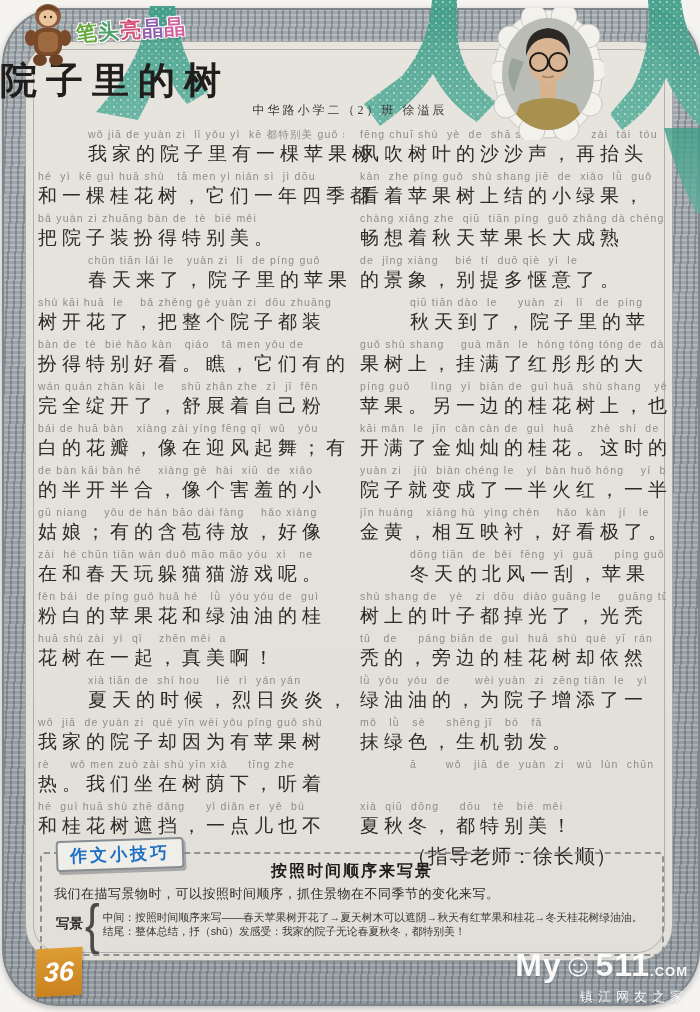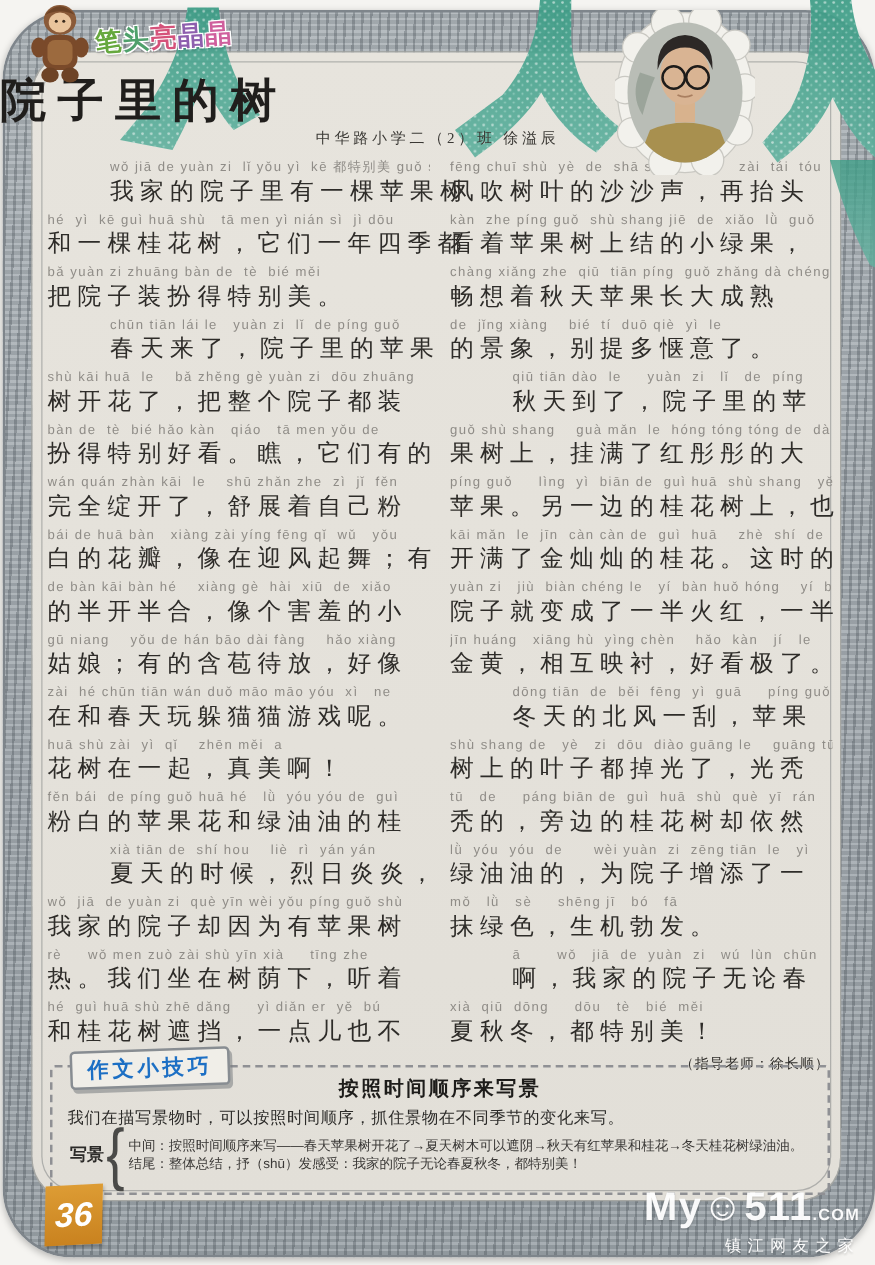--- a/index.html
+++ b/index.html
@@ -37,22 +37,22 @@
     font-family:"Liberation Serif","DejaVu Serif",serif;font-size:12px;letter-spacing:3px;color:#3a3834;}
 
   
   .columns{position:absolute;left:38px;right:34px;top:127px;z-index:5;display:flex;gap:16px;}
   .col{flex:1;min-width:0;}
   .pair{height:41px;margin-bottom:1px;}
   .pair.indent{padding-left:50px;}
   .py{font-size:10.5px;line-height:14px;color:#8f8c87;letter-spacing:1.2px;white-space:pre;overflow:hidden;}
   .zh{font-family:"Liberation Serif","DejaVu Serif",serif;font-size:19px;line-height:26px;color:#2e2c29;
     letter-spacing:5px;white-space:nowrap;}
-  .teacher{margin-top:3px;text-align:right;font-family:Liberation Serif, serif;
-    font-size:11px;color:#2e2c29;letter-spacing:1px;padding-right:2px;}
+  .teacher{margin-top:3px;text-align:center;font-family:Liberation Serif, serif;
+    font-size:20px;color:#2e2c29;letter-spacing:1px;padding-right:2px;}
 
   
   .tips{position:absolute;left:40px;right:36px;top:852px;height:100px;z-index:5;
     border:2px dashed #8f9094;border-radius:4px;}
   .tips-label{position:absolute;top:-15px;left:14px;background:#f0eee8;border:2px solid #888d92;
     border-radius:4px;box-shadow:2px 3px 0 rgba(120,124,128,.55);padding:2px 12px;
     color:#1c6fc4;font-weight:bold;font-size:17px;letter-spacing:3px;transform:rotate(-2deg);}
   .tips-title{text-align:center;font-weight:bold;font-size:16px;letter-spacing:2px;color:#1d1c1a;margin-top:7px;}
   .tips-intro{font-size:13px;color:#2c2b29;margin:3px 6px 1px 12px;letter-spacing:.5px;white-space:nowrap;overflow:hidden;}
   .outline{display:flex;align-items:center;margin-left:14px;}
@@ -204,26 +204,26 @@
         </div>
         <div class="pair">
           <div class="py">gū niang    yǒu de hán bāo dài fàng    hǎo xiàng</div>
           <div class="zh">姑娘；有的含苞待放，好像</div>
         </div>
         <div class="pair">
           <div class="py">zài  hé chūn tiān wán duǒ māo māo yóu  xì   ne</div>
           <div class="zh">在和春天玩躲猫猫游戏呢。</div>
         </div>
         <div class="pair">
+          <div class="py">fěn bái  de píng guǒ huā hé   lǜ  yóu yóu de  guì</div>
+          <div class="zh">粉白的苹果花和绿油油的桂</div>
+        </div>
+        <div class="pair">
           <div class="py">huā shù zài  yì  qǐ    zhēn měi  a</div>
           <div class="zh">花树在一起，真美啊！</div>
-        </div>
-        <div class="pair">
-          <div class="py">fěn bái  de píng guǒ huā hé   lǜ  yóu yóu de  guì</div>
-          <div class="zh">粉白的苹果花和绿油油的桂</div>
         </div>
         <div class="pair indent">
           <div class="py">xià tiān de  shí hou    liè  rì  yán yán</div>
           <div class="zh">夏天的时候，烈日炎炎，</div>
         </div>
         <div class="pair">
           <div class="py">wǒ  jiā  de yuàn zi  què yīn wèi yǒu píng guǒ shù</div>
           <div class="zh">我家的院子却因为有苹果树</div>
         </div>
         <div class="pair">
@@ -291,21 +291,20 @@
         <div class="pair">
           <div class="py">lǜ  yóu  yóu  de      wèi yuàn  zi  zēng tiān  le   yì</div>
           <div class="zh">绿油油的，为院子增添了一</div>
         </div>
         <div class="pair">
           <div class="py">mǒ   lǜ   sè     shēng jī   bó   fā</div>
           <div class="zh">抹绿色，生机勃发。</div>
         </div>
         <div class="pair indent">
           <div class="py">ā       wǒ   jiā  de  yuàn  zi   wú  lùn  chūn</div>
-          <div class="zh">啊，我家的院子无论春</div>
         </div>
         <div class="pair">
           <div class="py">xià  qiū  dōng     dōu   tè   bié  měi</div>
           <div class="zh">夏秋冬，都特别美！</div>
         </div>
         <div class="teacher">（指导老师：徐长顺）</div>
       </div>
   </div>
 
   <div class="tips">

